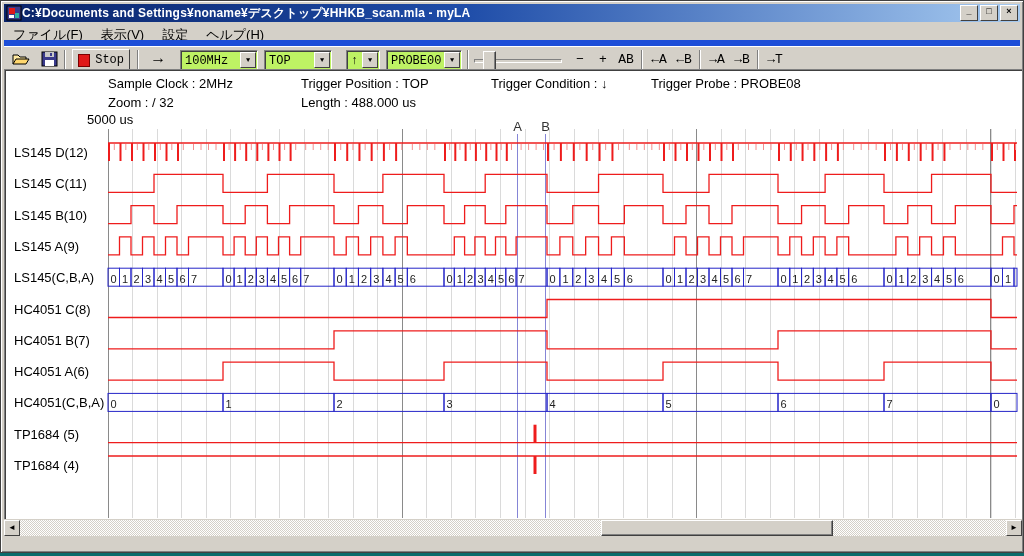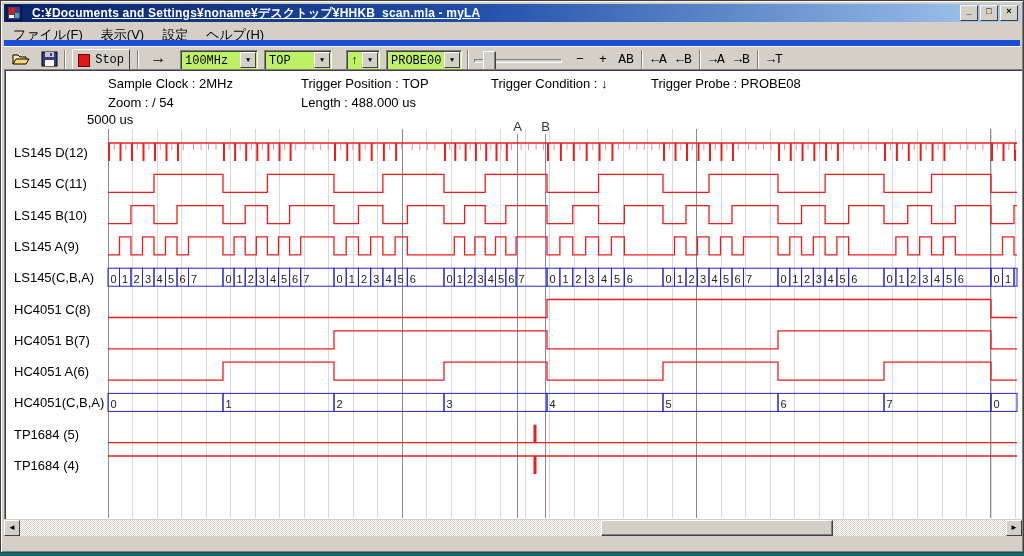--- a/index.html
+++ b/index.html
@@ -4,21 +4,21 @@
 <style>
   html,body{margin:0;padding:0;background:#0b6b6b;}
   .window{position:relative;width:1024px;height:553px;background:#d4d0c8;
     font-family:"Liberation Sans",sans-serif;box-sizing:border-box;
     border:1px solid #404040;box-shadow:inset 1px 1px 0 #ffffff, inset -1px -1px 0 #808080;
     overflow:hidden;}
   
   .titlebar{position:absolute;left:3px;top:3px;right:3px;height:18px;
     background:linear-gradient(90deg,#0a246a 0%,#1e4ca8 45%,#a6caf0 100%);
     display:flex;align-items:center;padding:0 2px;color:#fff;font-size:12px;font-weight:bold;}
-  .title-text{white-space:nowrap;overflow:hidden;margin-left:10px;letter-spacing:0.2px;text-decoration:underline;}
+  .title-text{white-space:nowrap;overflow:hidden;margin-left:0;letter-spacing:0.2px;}
   .title-buttons{margin-left:auto;display:flex;gap:2px;}
   .tbtn{width:16px;height:14px;background:#d4d0c8;border:1px solid;border-color:#fff #404040 #404040 #fff;
     color:#000;font-size:9px;line-height:11px;text-align:center;font-weight:bold;cursor:default;}
   .appicon{width:16px;height:16px;flex:0 0 16px;}
   
   .menubar{position:absolute;left:3px;top:21px;right:3px;height:26px;display:flex;align-items:center;font-size:13px;color:#000;}
   .menu-item{padding:1px 9px 2px 9px;}
   
   .toolbar{position:absolute;left:3px;top:39px;right:3px;height:29px;
     border-top:6px solid #1d4ed8;box-shadow:inset 0 1px 0 #ffffff;font-family:Liberation Mono, monospace;}
@@ -525,21 +525,21 @@
           <line x1="107" y1="441.7" x2="1016" y2="441.7" stroke="#ee1c1c" stroke-width="1.3"></line>
           <line x1="534" y1="423.7" x2="534" y2="441.7" stroke="#ee1c1c" stroke-width="3"></line>
         </g>
         <g>
           <text x="13" y="469" font-size="13" fill="#000000">TP1684 (4)</text>
           <line x1="107" y1="455" x2="1016" y2="455" stroke="#ee1c1c" stroke-width="1.3"></line>
           <line x1="534" y1="455" x2="534" y2="473" stroke="#ee1c1c" stroke-width="3"></line>
         </g>
       </svg>
     <div class="info-text" style="left:104px;top:7px">Sample Clock : 2MHz</div>
-    <div class="info-text" style="left:104px;top:26px">Zoom : /  54</div>
+    <div class="info-text" style="left:104px;top:26px">Zoom : /  32</div>
     <div class="info-text" style="left:297px;top:7px">Trigger Position : TOP</div>
     <div class="info-text" style="left:297px;top:26px">Length : 488.000 us</div>
     <div class="info-text" style="left:487px;top:7px">Trigger Condition : ↓</div>
     <div class="info-text" style="left:647px;top:7px">Trigger Probe : PROBE08</div>
     <div class="info-text" style="left:83px;top:43px">5000 us</div>
   </div>
 
   <div class="hscroll">
     <span class="sb-btn" style="left:0">◄</span>
     <span class="sb-thumb"></span>

